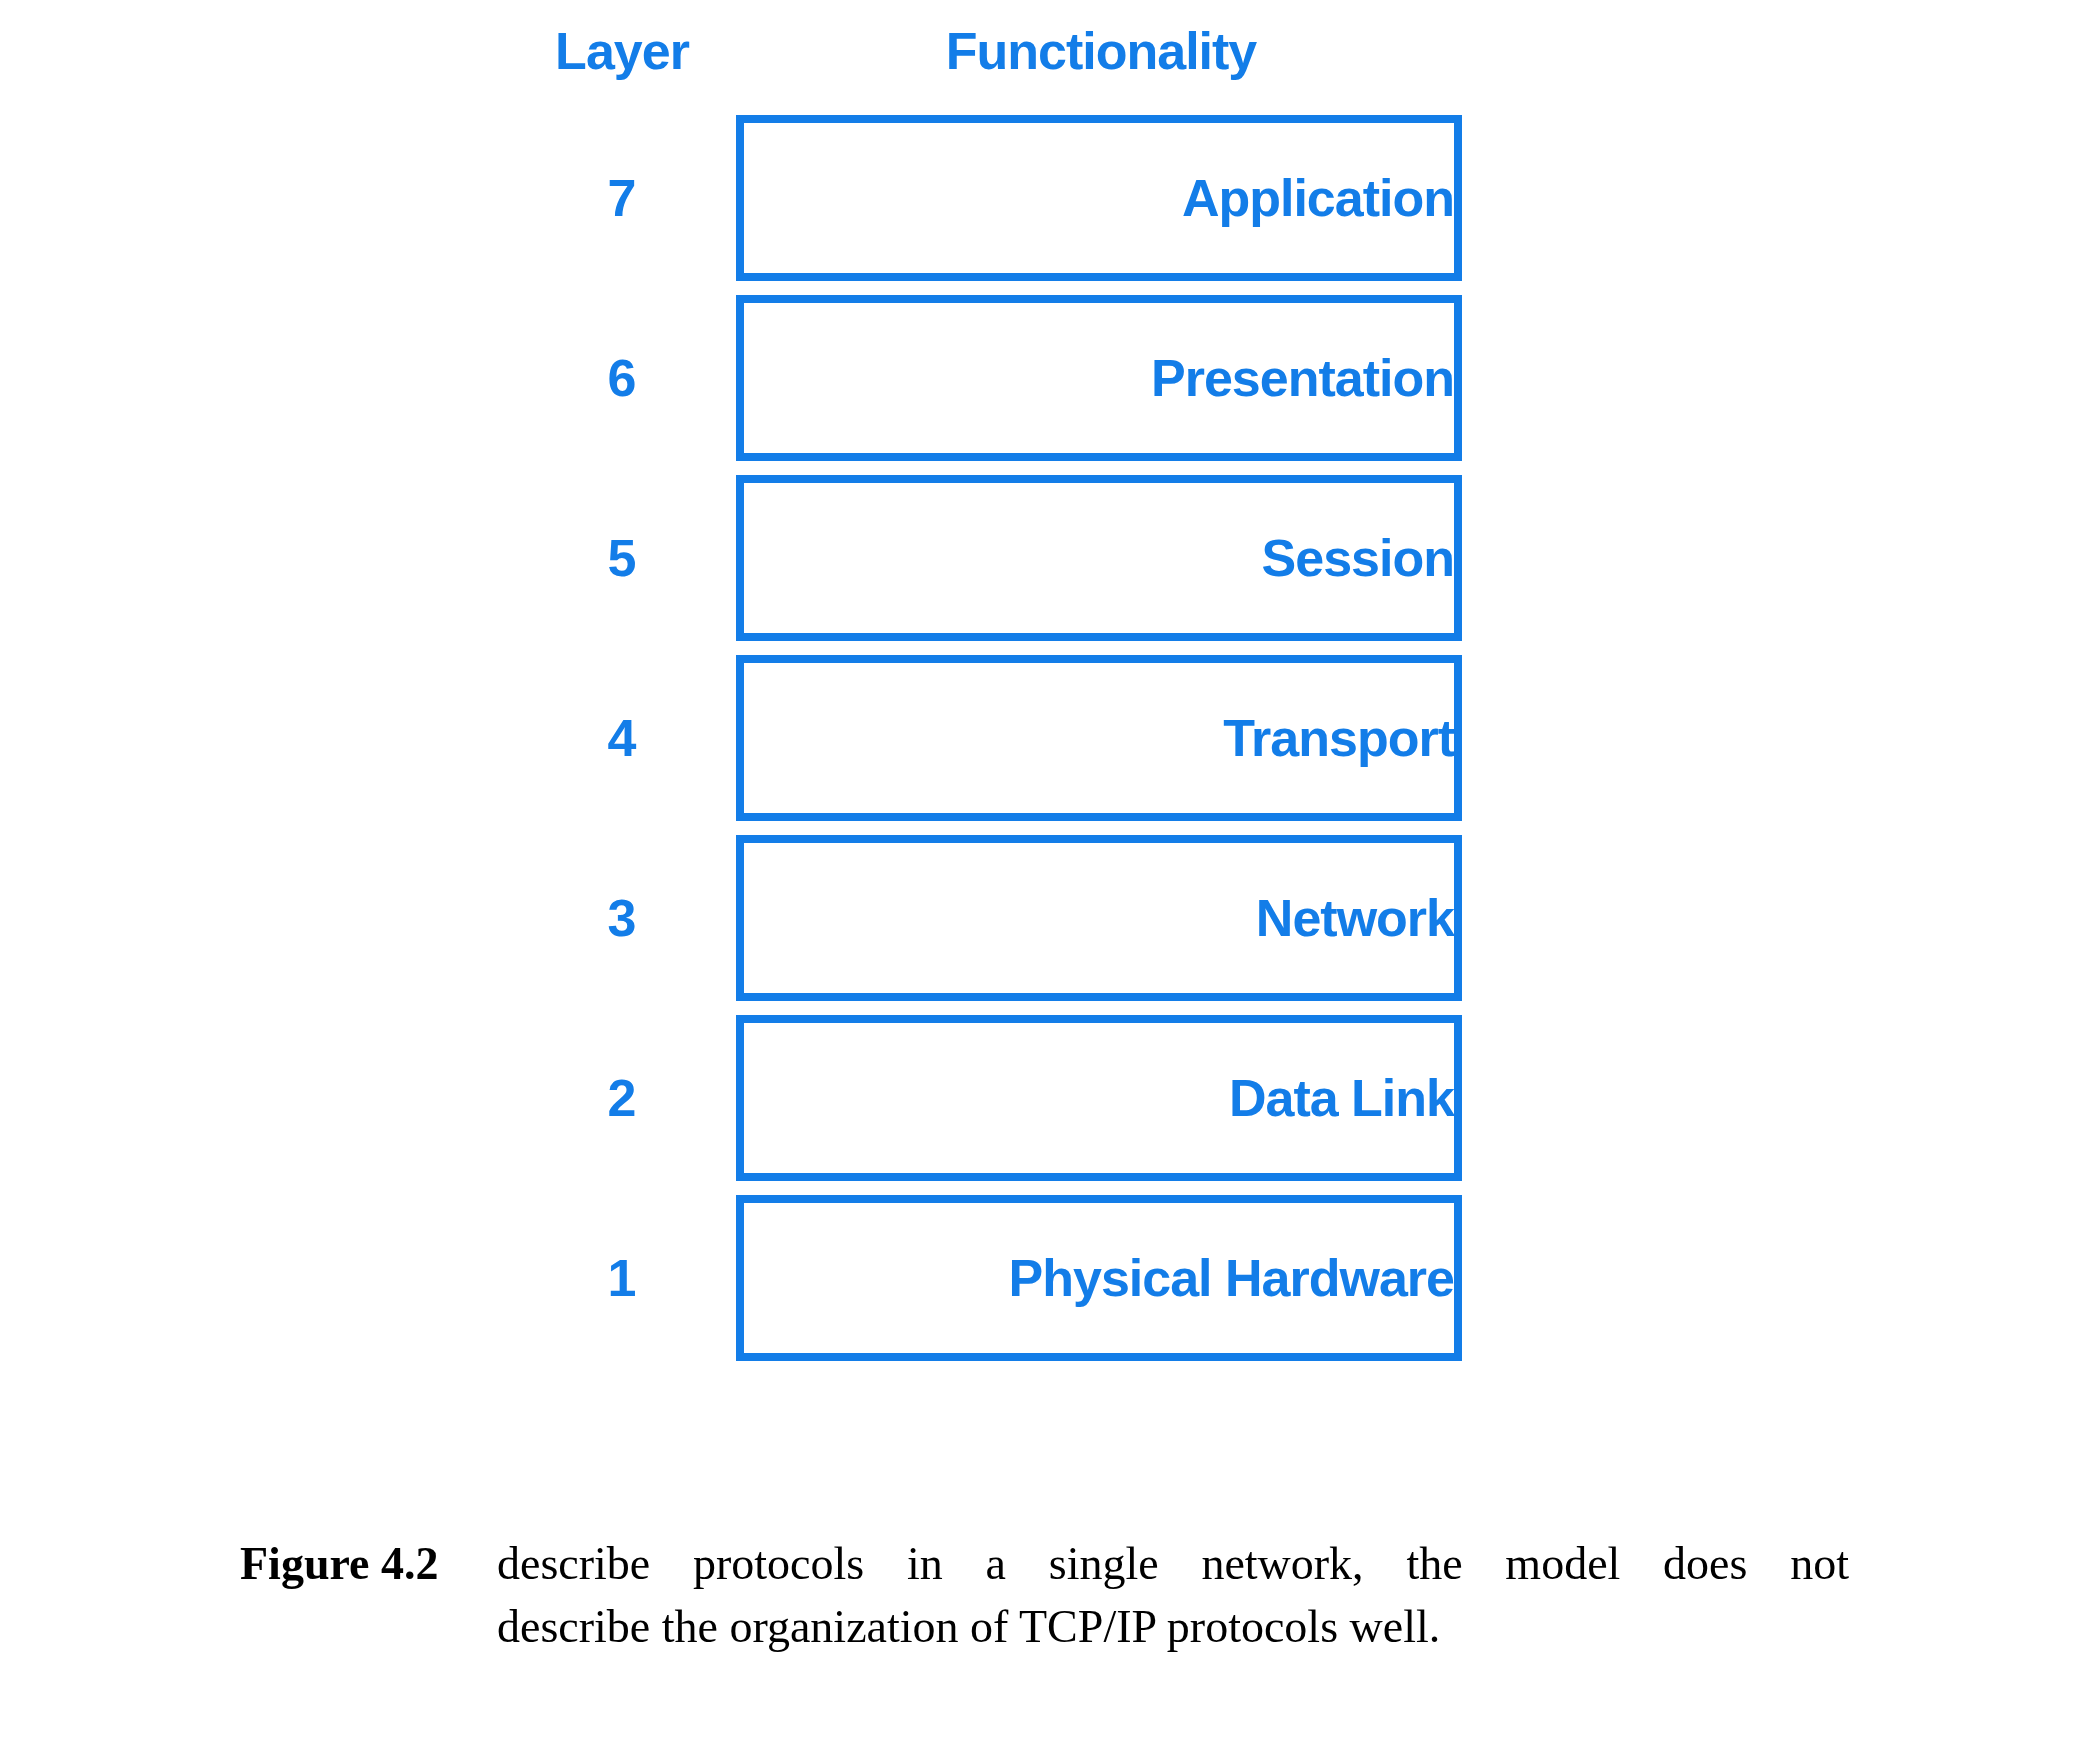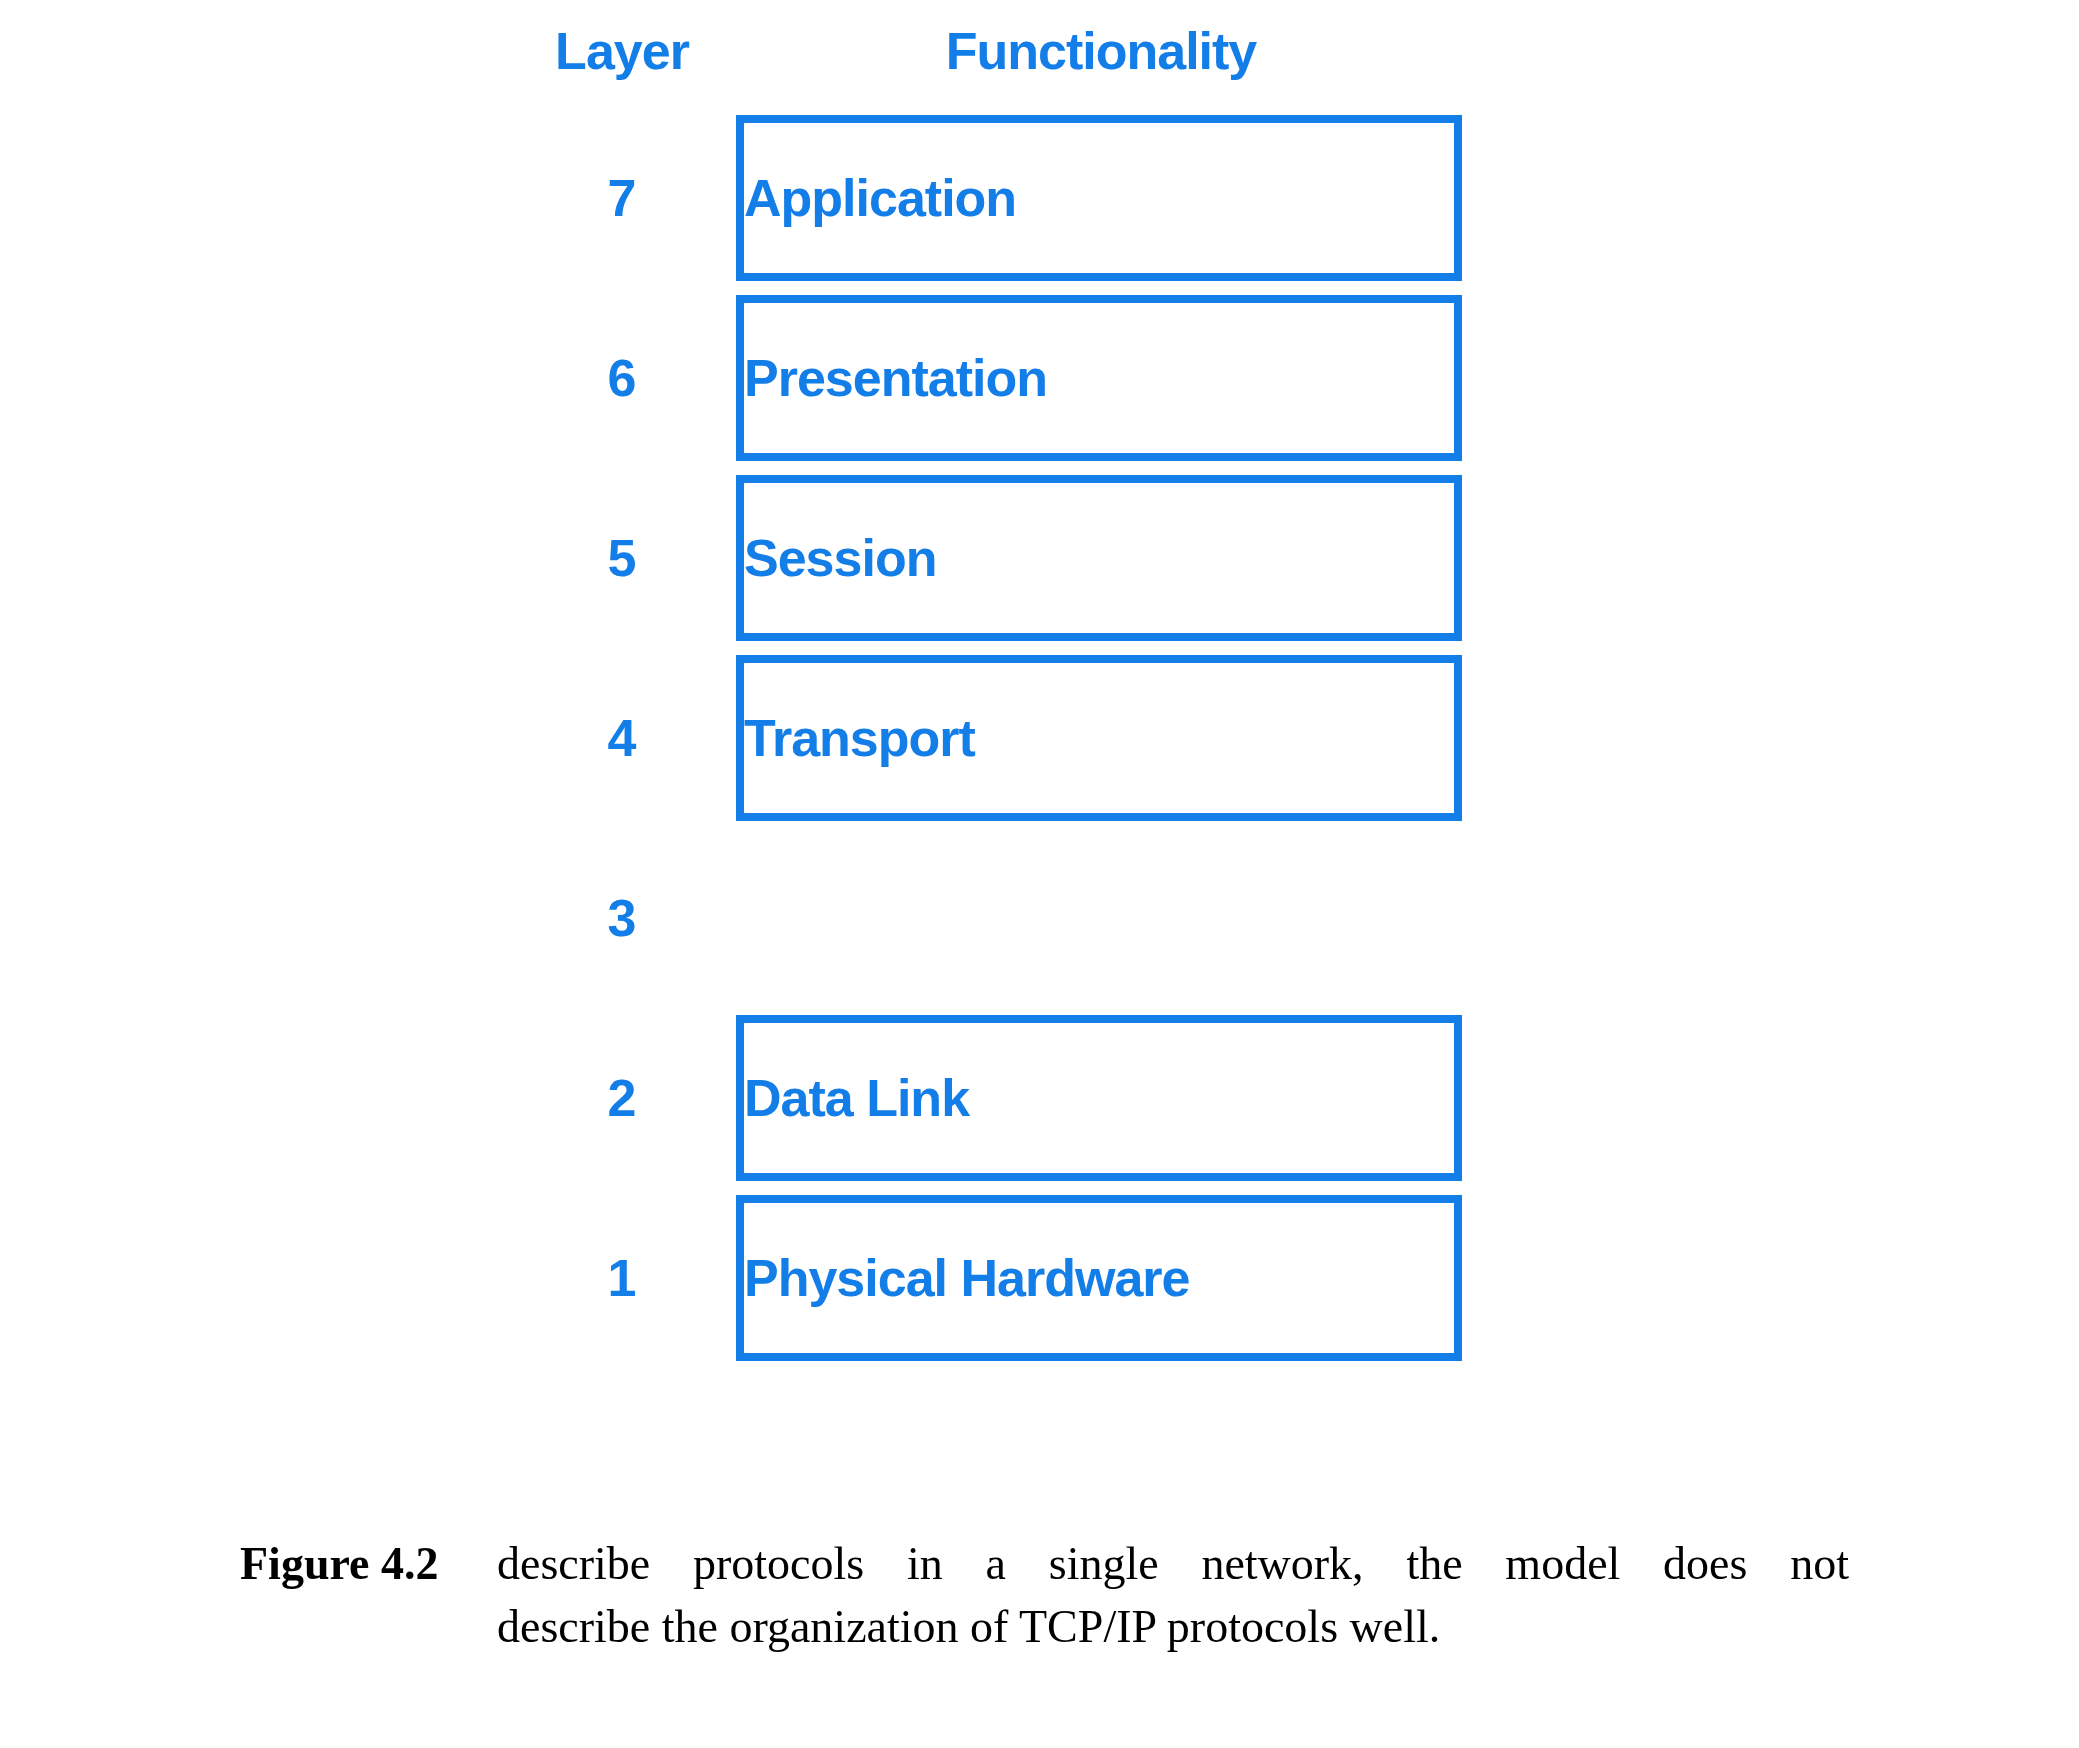--- a/index.html
+++ b/index.html
@@ -60,21 +60,21 @@
   .layer-box {
     position: absolute;
     left: 736px;
     width: 726px;
     height: 100%;
     box-sizing: border-box;
     border: 8px solid var(--accent, #137de8);
     background: #ffffff;
     display: flex;
     align-items: center;
-    justify-content: flex-start;
+    justify-content: flex-end;
   }
   .layer-label {
     font-size: 52px;
     font-weight: bold;
     letter-spacing: -1px;
     color: var(--accent, #137de8);
     white-space: nowrap;
   }
 
   
@@ -136,20 +136,23 @@
 
   <div class="row row-3">
     <div class="layer-num">4</div>
     <div class="layer-box">
       <span class="layer-label">Transport</span>
     </div>
   </div>
 
   <div class="row row-4">
     <div class="layer-num">3</div>
+    <div class="layer-box">
+      <span class="layer-label">Network</span>
+    </div>
   </div>
 
   <div class="row row-5">
     <div class="layer-num">2</div>
     <div class="layer-box">
       <span class="layer-label">Data Link</span>
     </div>
   </div>
 
   <div class="row row-6">

